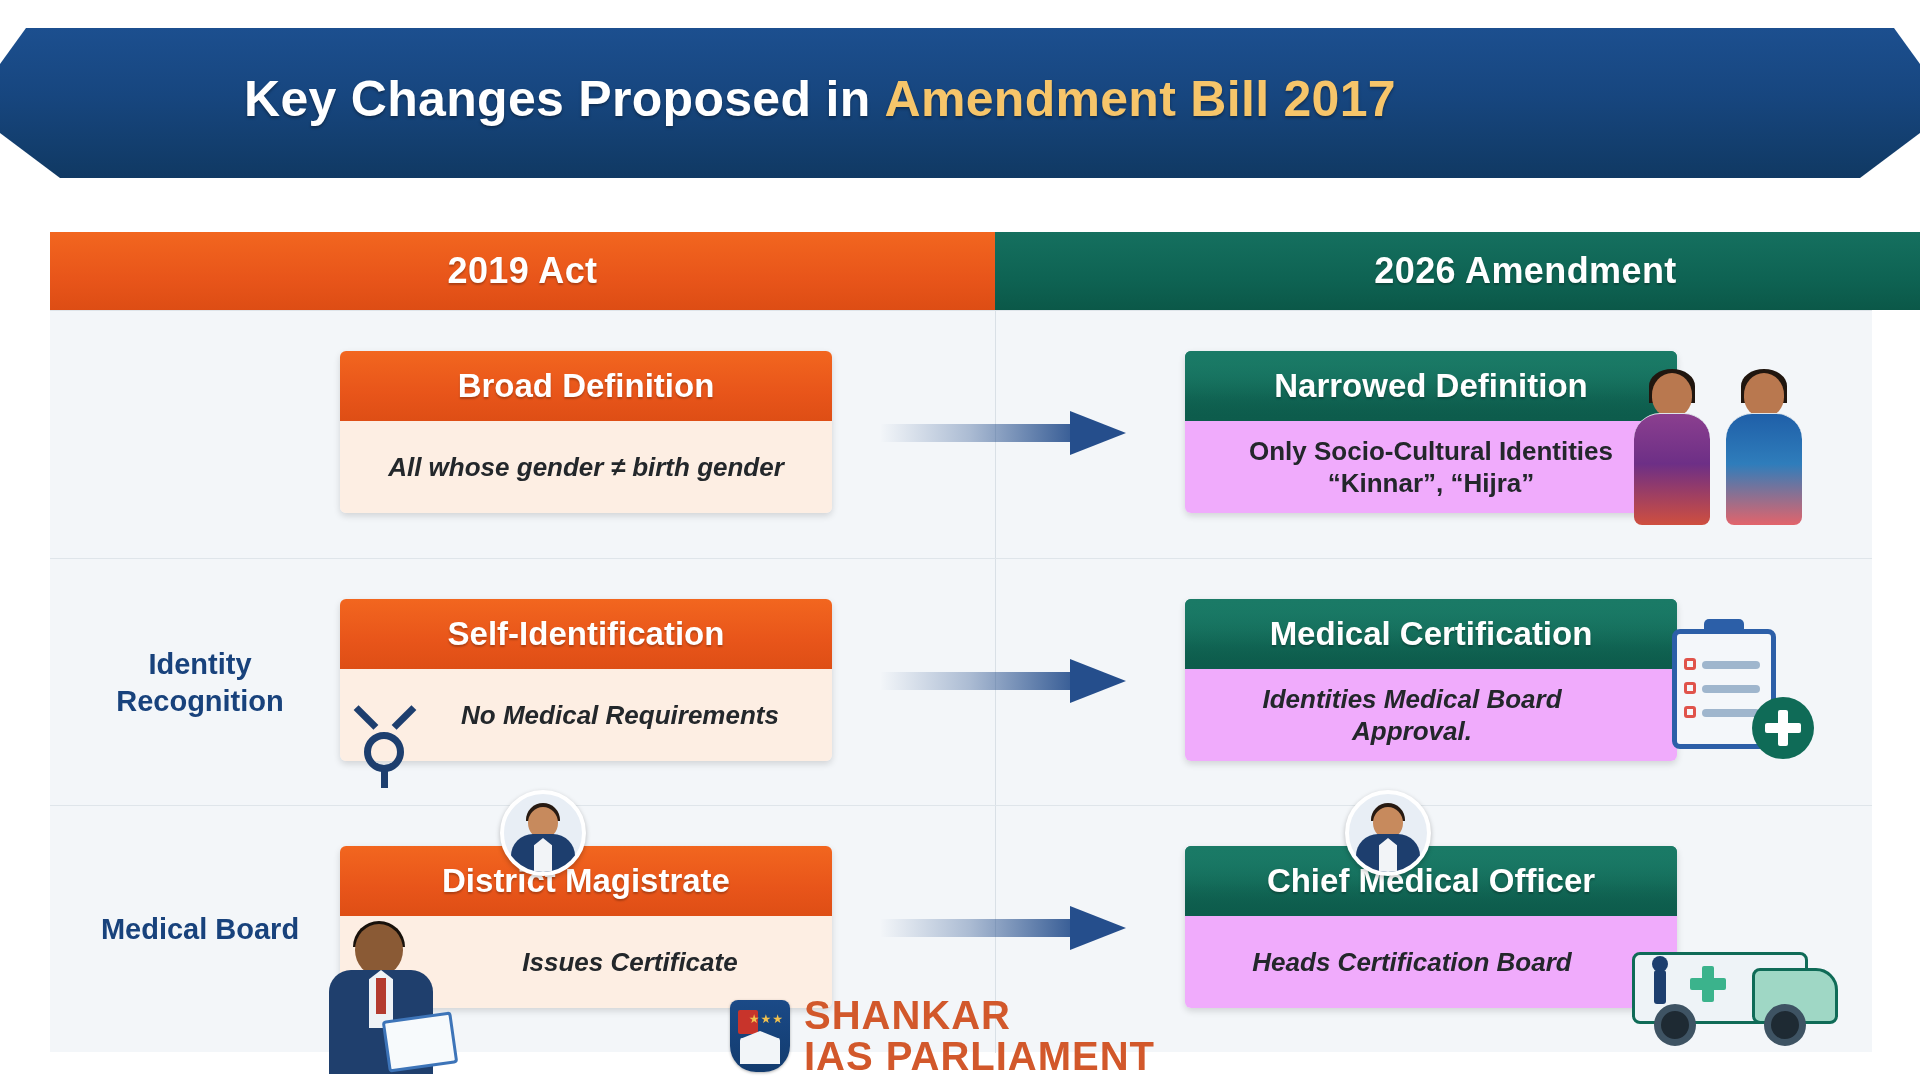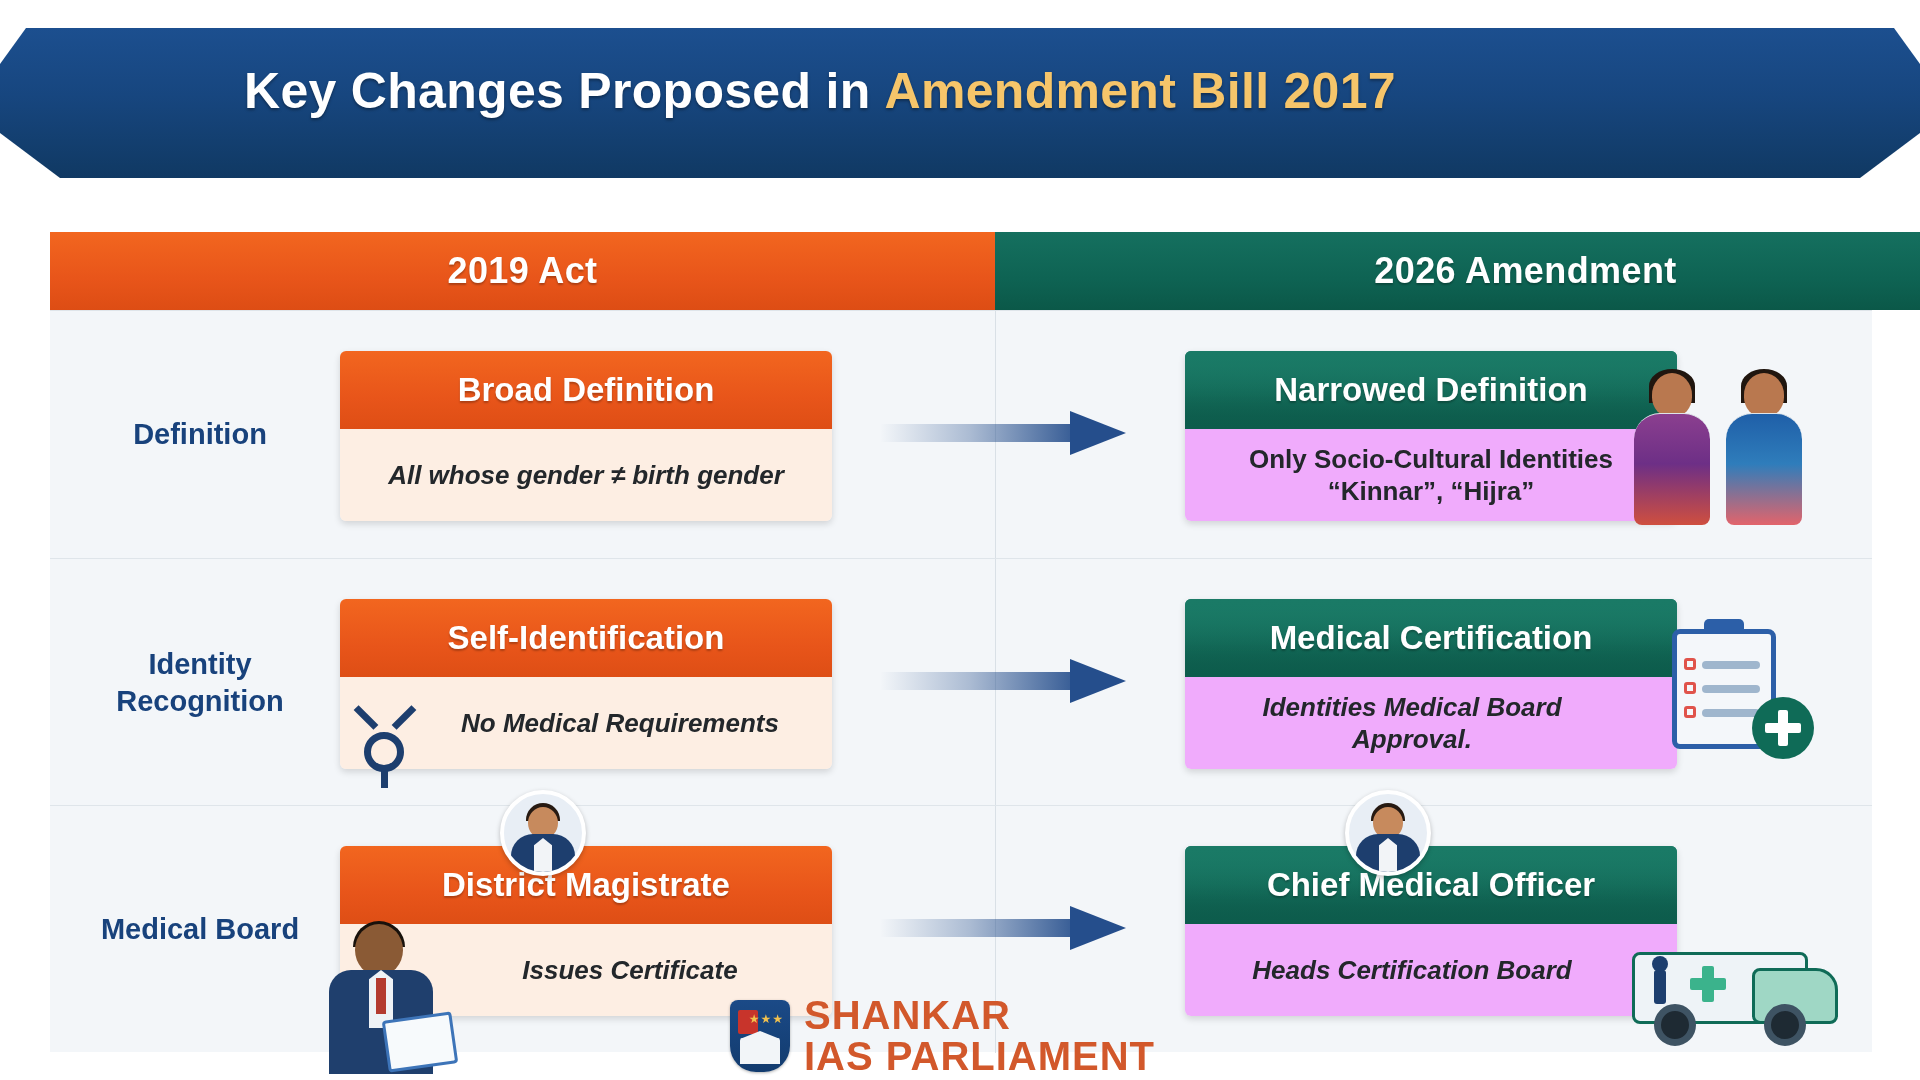--- a/index.html
+++ b/index.html
@@ -25,21 +25,21 @@
   }
   .banner-notch-l, .banner-notch-r {
     position: absolute;
     top: 0; width: 26px; height: 150px;
     background: #ffffff;
   }
   .banner-notch-l { left: 0; clip-path: polygon(0 0, 26px 0, 0 36px); }
   .banner-notch-r { right: 0; clip-path: polygon(26px 0, 26px 36px, 0 0); }
   .banner-title {
     position: absolute;
-    left: 0; top: 0; width: 1628px; height: 125px;
+    left: 0; top: 8px; width: 1628px; height: 125px;
     display: flex; align-items: center; justify-content: center;
     font-size: 50px; font-weight: bold; color: #ffffff;
     letter-spacing: .3px;
     text-shadow: 0 2px 3px rgba(0,0,0,.35);
     padding-left: 12px;
   }
   .banner-title .hl { color: #f6c56a; margin-left: 14px; }
 
   
   .table {
@@ -95,21 +95,21 @@
     position: absolute;
     width: 492px;
     border-radius: 6px;
     overflow: hidden;
     box-shadow: 0 3px 7px rgba(0,0,0,.14);
   }
   .card.left  { left: 290px; top: 40px; }
   .card.right { left: 1135px; top: 40px; }
 
   .card-title {
-    height: 78px;
+    height: 70px;
     display: flex; align-items: center; justify-content: center;
     color: #fff; font-size: 33px; font-weight: bold;
     text-shadow: 0 2px 2px rgba(0,0,0,.25);
   }
   .card.left .card-title {
     background: linear-gradient(180deg, #f2661f 0%, #e8551a 60%, #de4e15 100%);
   }
   .card.right .card-title {
     background: linear-gradient(180deg, #1a7a66 0%, #12685700 60%, #0d5c4c 100%),
                 linear-gradient(180deg, #1a7a66 0%, #0d5c4c 100%);
@@ -371,21 +371,20 @@
     <span>2019 Act</span>
   </div>
   <div class="col-head right">
     <span>2026 Amendment</span>
   </div>
 
   <div class="body">
     <div class="divider-v"></div>
 
     <div class="row r0">
-      <div class="row-label">Definition</div>
 
       <div class="card left">
         <div class="card-title">Broad Definition</div>
         <div class="card-body">All whose gender ≠ birth gender</div>
       </div>
 
       <div class="arrow a0">
         <div class="shaft"></div>
         <div class="head"></div>
       </div>

